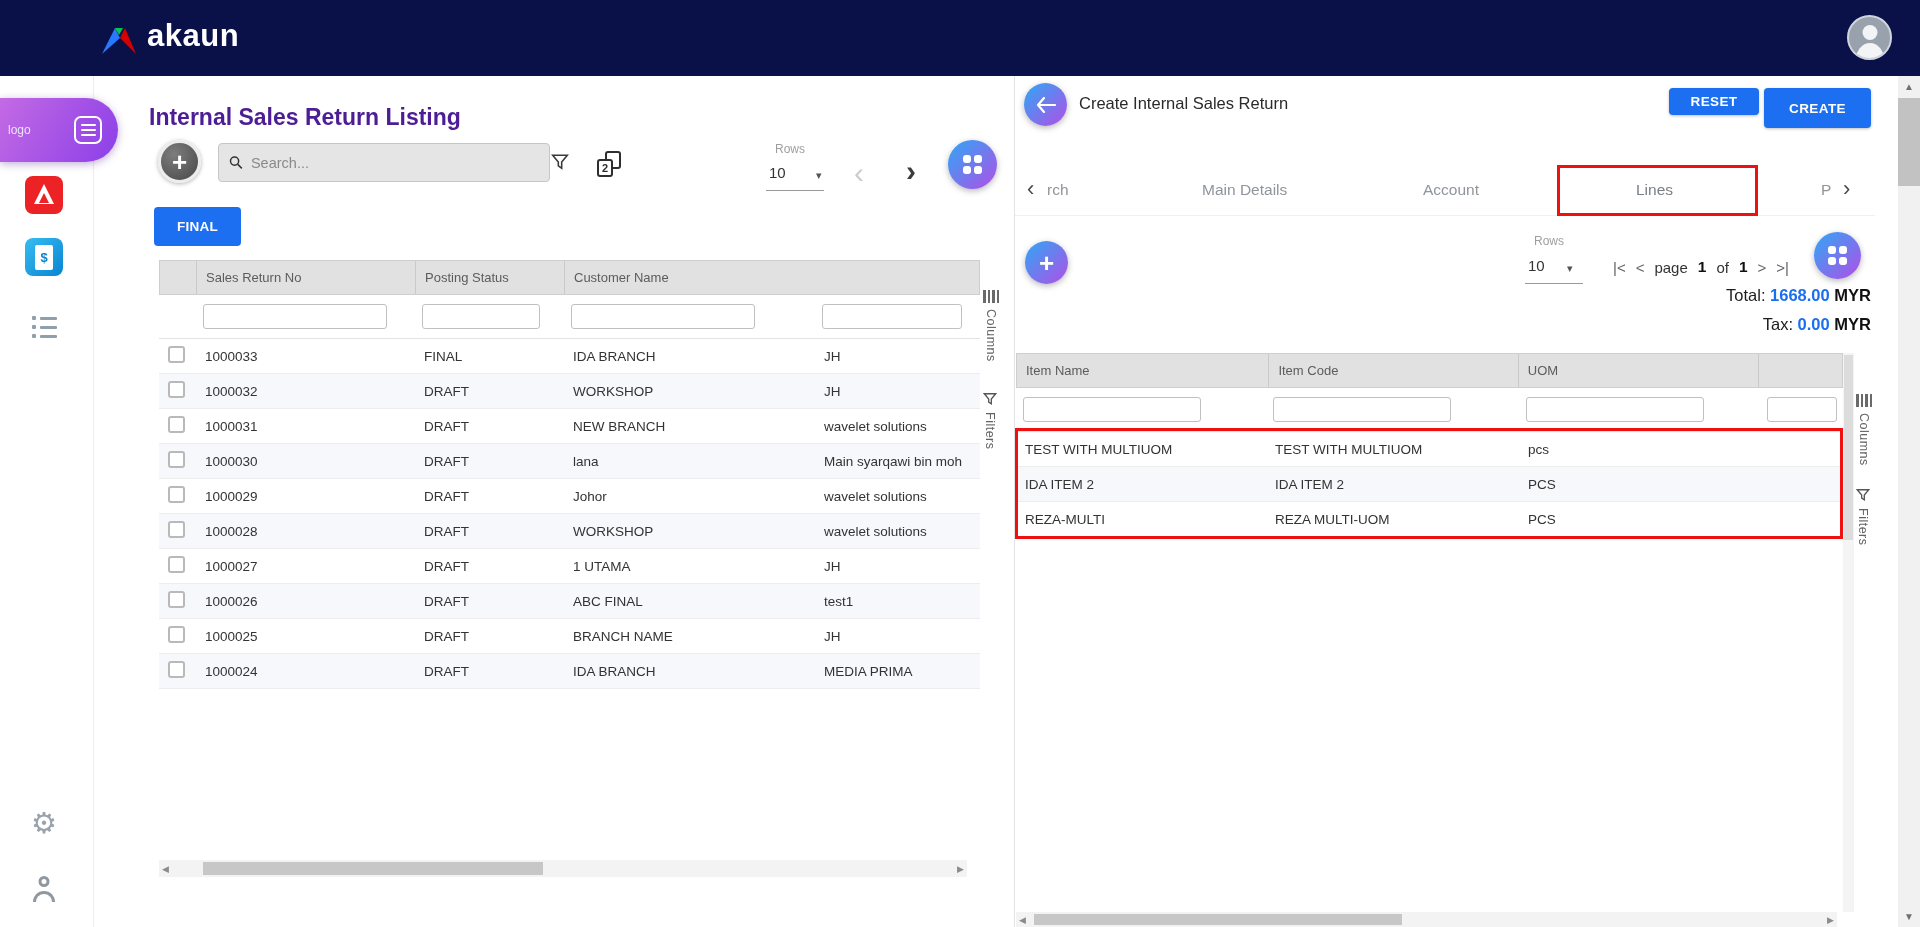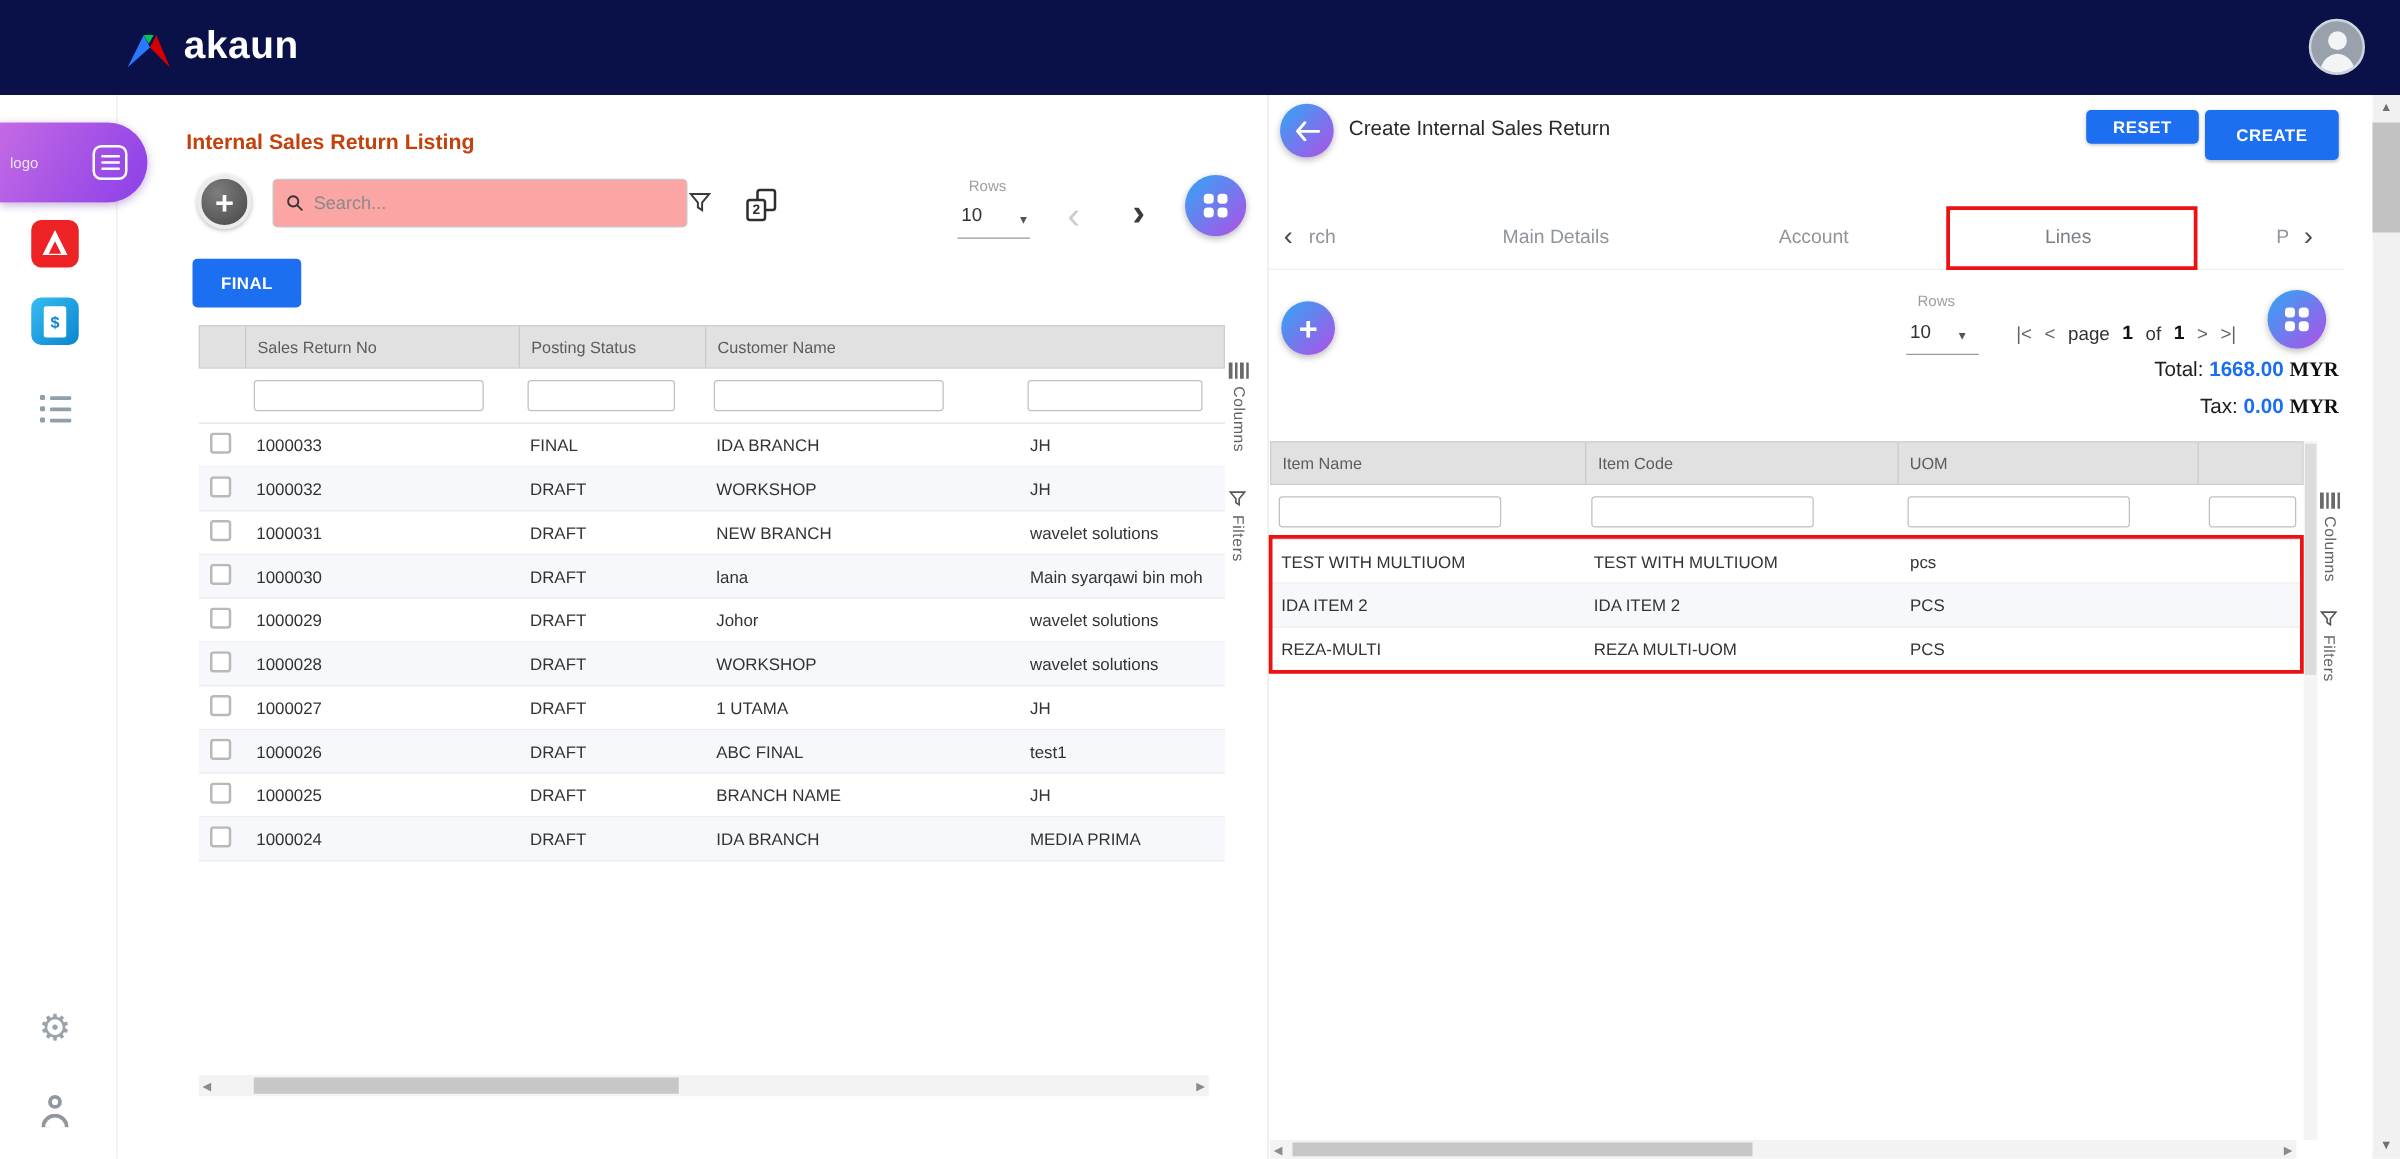--- a/index.html
+++ b/index.html
@@ -35,29 +35,29 @@
   .gear-ic{font-size:29px;color:#9aa3ad;line-height:1;}
   .person-o{position:relative;width:26px;height:26px;}
   .person-o .h{position:absolute;top:0;left:50%;transform:translateX(-50%);width:11px;height:11px;border:3px solid #8f979f;border-radius:50%;}
   .person-o .b{position:absolute;bottom:0;left:50%;transform:translateX(-50%);width:22px;height:11px;border:3px solid #8f979f;border-bottom:none;border-radius:11px 11px 0 0;}
 
   
   .panel-left{position:absolute;left:94px;top:76px;width:921px;height:851px;background:#fff;border-right:1px solid #e3e3e3;}
   .panel-right{position:absolute;left:1015px;top:76px;width:860px;height:851px;background:#fff;}
   .panel-left > *, .panel-right > *{position:absolute;}
 
-  .lp-title{left:55px;top:28px;font-size:17px;color:#c2410c;font-weight:bold;}
+  .lp-title{left:55px;top:28px;font-size:23px;color:#4c1d95;font-weight:bold;}
   .round-btn{border-radius:50%;display:flex;align-items:center;justify-content:center;cursor:pointer;}
   .add-btn-gray{left:64px;top:64px;width:43px;height:43px;background:radial-gradient(circle at 35% 30%,#7d7d7d,#474747);border:3px solid #ececec;color:#fff;font-size:24px;font-weight:bold;box-shadow:0 1px 4px rgba(0,0,0,.3);}
   .grad-btn{background:linear-gradient(135deg,#2fa7f5 0%,#b14fe6 100%);box-shadow:0 2px 6px rgba(0,0,0,.28);color:#fff;}
   .plus-glyph{font-size:26px;font-weight:bold;line-height:1;color:#fff;}
   .grid-ic{width:19px;height:19px;display:grid;grid-template-columns:1fr 1fr;gap:3px;}
   .grid-ic span{background:#fff;border-radius:3px;}
 
-  .search-box{left:124px;top:67px;width:332px;height:39px;border:1px solid #c6c6c6;border-radius:4px;display:flex;align-items:center;gap:8px;padding:0 10px;background:#fca5a5;}
+  .search-box{left:124px;top:67px;width:332px;height:39px;border:1px solid #c6c6c6;border-radius:4px;display:flex;align-items:center;gap:8px;padding:0 10px;background:#e5e5e5;}
   .search-box input{border:none;outline:none;font-size:14.5px;color:#555;width:100%;background:transparent;font-family:"Liberation Sans",sans-serif;}
   .search-box input::placeholder{color:#8a8a8a;}
   .funnel-btn{left:457px;top:77px;width:20px;height:20px;cursor:pointer;}
   .copy-btn{left:503px;top:75px;width:24px;height:26px;cursor:pointer;}
   .copy-back{position:absolute;right:0;top:0;width:16px;height:18px;border:2px solid #2e2e2e;border-radius:3px;}
   .copy-front{position:absolute;left:0;bottom:0;width:16px;height:18px;border:2px solid #2e2e2e;border-radius:3px;background:#fff;font-size:11px;font-weight:bold;color:#2e2e2e;display:flex;align-items:center;justify-content:center;}
 
   .rows-label{font-size:12px;color:#9e9e9e;}
   .rows-value{font-size:15px;color:#333;cursor:pointer;}
   .caret{font-size:11px;color:#555;}
@@ -104,21 +104,21 @@
   .back-btn{left:9px;top:7px;width:43px;height:43px;}
   .rp-title{left:64px;top:18px;font-size:16.5px;color:#2b2b2b;}
   .tabs{left:0;top:89px;width:860px;height:51px;border-bottom:1px solid #f0f0f0;}
   .tab{position:absolute;top:16px;font-size:15.5px;color:#8f959b;cursor:pointer;white-space:nowrap;}
   .pager{display:flex;align-items:center;gap:10px;font-size:15px;color:#5f6368;}
   .pager .num{font-weight:bold;color:#111;font-size:15.5px;}
   .pager .word{color:#333;}
   .pager .pbtn{cursor:pointer;}
   .total-line,.tax-line{right:4px;text-align:right;font-size:16.5px;color:#1d1d1d;}
   .money{color:#1a6ff0;font-weight:bold;}
-  .cur{font-weight:bold;color:#111;font-family:Liberation Serif, serif;}
+  .cur{font-weight:bold;color:#111;}
 
   
   .annotation{position:absolute;border:3px solid #ee1111;z-index:50;pointer-events:none;background:transparent;}
 
   
   svg{display:block;}
 </style>
 </head>
 <body>
 

